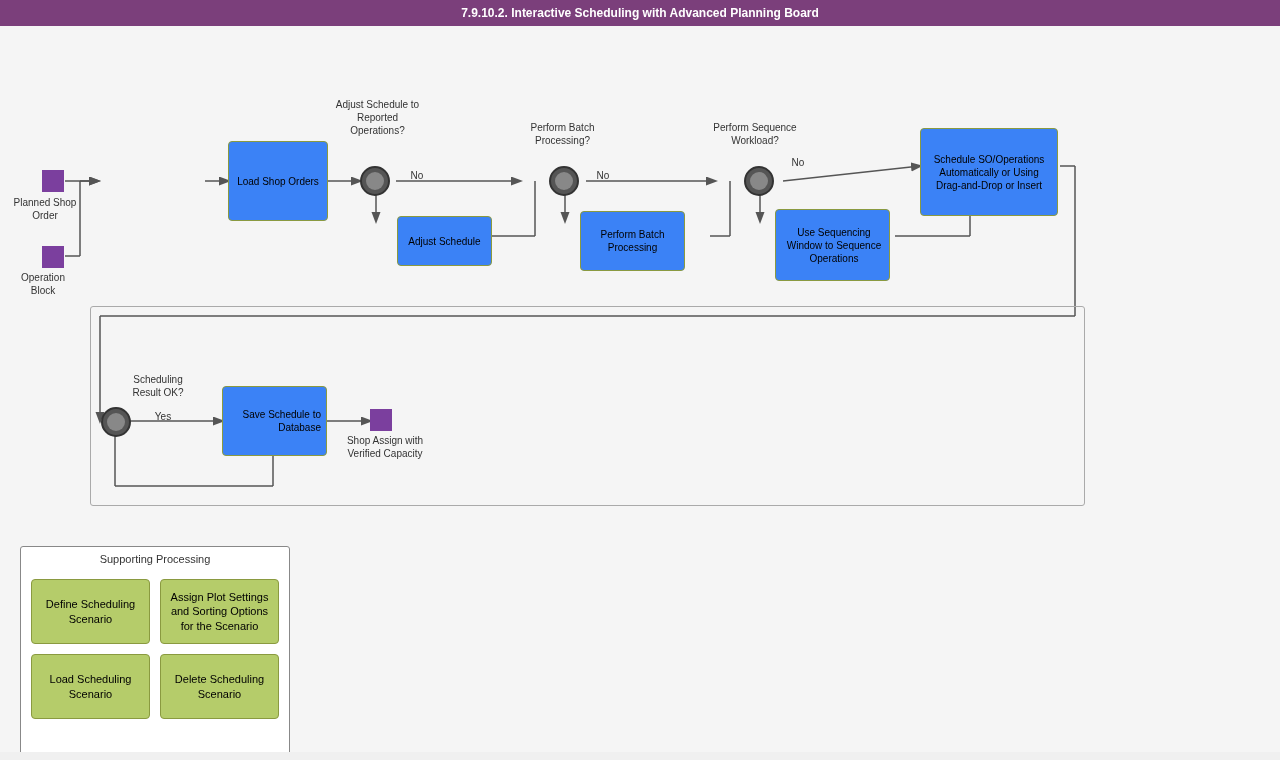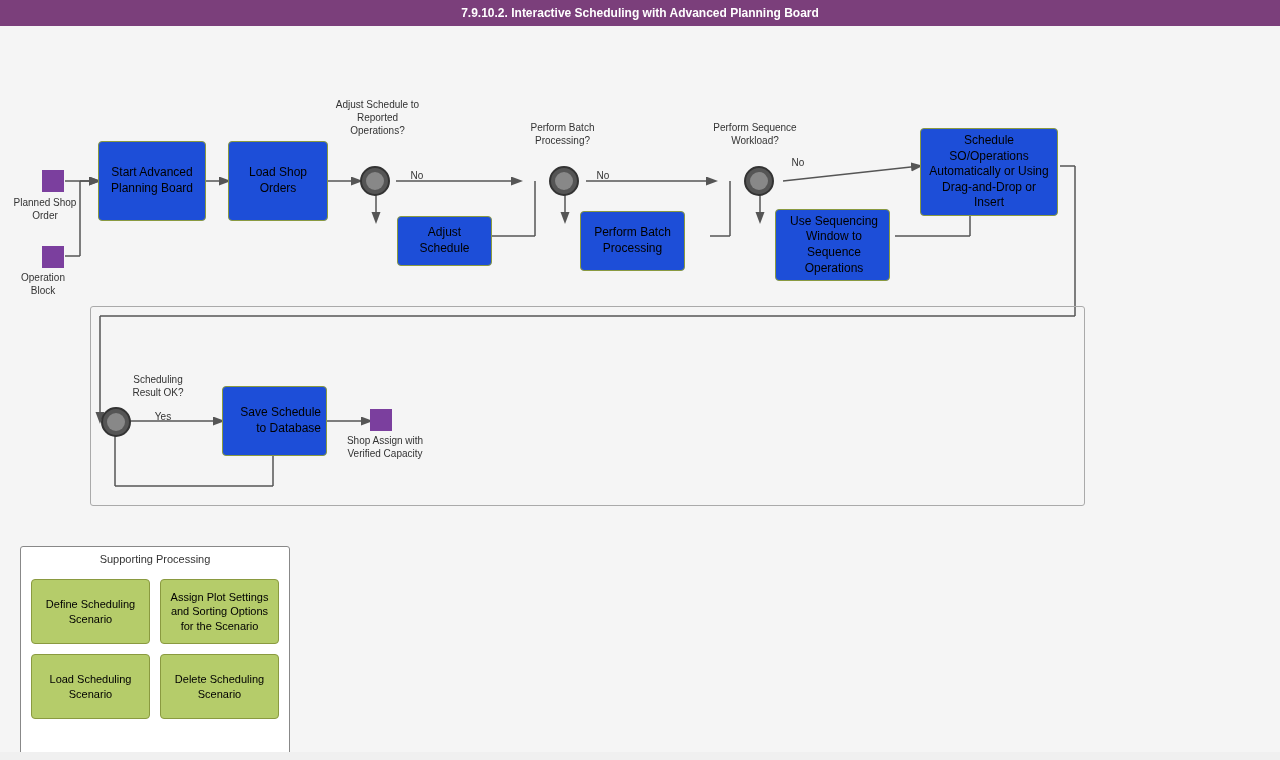--- a/index.html
+++ b/index.html
@@ -25,29 +25,29 @@
 
     .main-canvas {
       position: relative;
       width: 1280px;
       height: 726px;
       background: #f5f5f5;
       overflow: hidden;
     }
 
     .green-box {
-      background: #1d4ed8;
+      background: #3b82f6;
       border: 1px solid #8a9a40;
       border-radius: 4px;
       display: flex;
       align-items: center;
       justify-content: center;
       text-align: center;
       position: absolute;
-      font-size: 12px;
+      font-size: 10px;
       line-height: 1.3;
       padding: 5px;
     }
 
     .purple-box {
       background: #7b3f9e;
       position: absolute;
       width: 22px;
       height: 22px;
     }
@@ -195,23 +195,20 @@
       </marker>
     </defs>
   </svg>
 
   <div class="purple-box" style="left:42px; top:144px;"></div>
   <div class="label-text" style="left:10px; top:170px; width:70px;">Planned Shop Order</div>
 
   <div class="purple-box" style="left:42px; top:220px;"></div>
   <div class="label-text" style="left:8px; top:245px; width:70px;">Operation Block</div>
 
-  <div class="green-box" style="left:98px; top:115px; width:108px; height:80px;">
-    <span>Start Advanced Planning Board</span>
-  </div>
 
   <div class="green-box" style="left:228px; top:115px; width:100px; height:80px;">
     <span>Load Shop Orders</span>
   </div>
 
   <div style="position:absolute; left:360px; top:140px;">
     <div class="circle-decision">
       <div class="circle-inner"></div>
     </div>
   </div>

